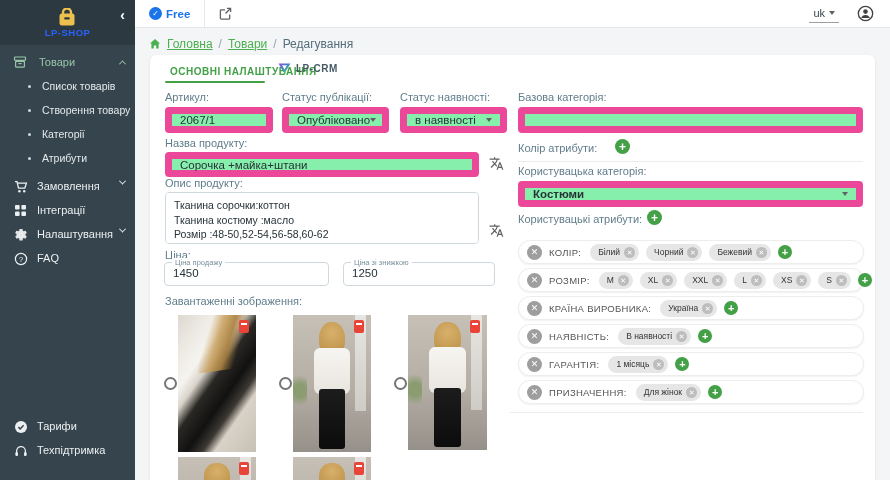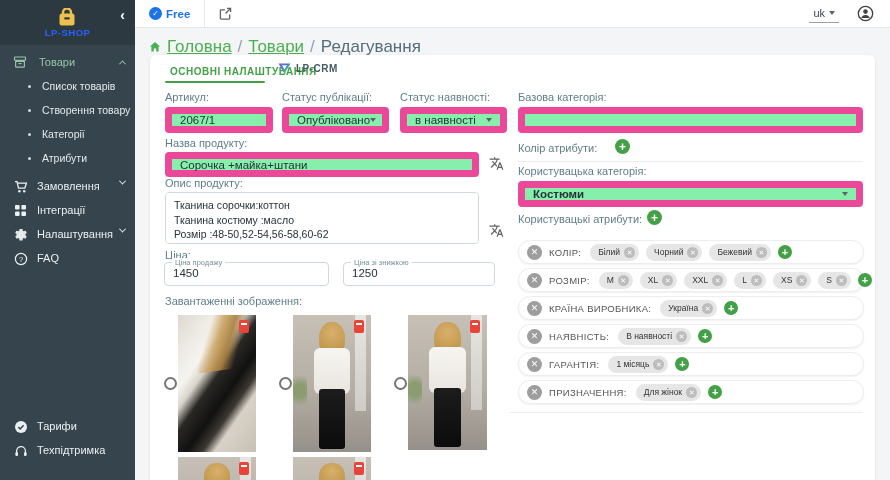--- a/index.html
+++ b/index.html
@@ -31,21 +31,21 @@
   .topbar { position:relative; height:28px; background:#fff; border-bottom:1px solid #e6e6e6; display:flex; align-items:center; }
   .free-badge { display:flex; align-items:center; gap:4px; margin-left:14px; cursor:pointer; }
   .seal { width:13px; height:13px; border-radius:50%; background:#1a73e8; color:#fff; font-size:8px; display:flex; align-items:center; justify-content:center; font-weight:bold; }
   .free-label { color:#1a73e8; font-weight:bold; font-size:11.5px; }
   .tb-sep { width:1px; height:28px; background:#e6e6e6; margin:0 14px; }
   .tb-right { margin-left:auto; display:flex; align-items:center; gap:18px; padding-right:16px; }
   .lang { display:flex; align-items:center; gap:4px; font-size:11px; color:#37474f; border-bottom:1px solid #9e9e9e; padding:2px 4px 3px; cursor:pointer; }
   .icon-btn { cursor:pointer; display:flex; align-items:center; }
 
   
-  .breadcrumb { display:flex; align-items:center; gap:6px; padding:9px 0 0 14px; font-size:17px; }
+  .breadcrumb { display:flex; align-items:center; gap:6px; padding:9px 0 0 14px; font-size:12px; }
   .bc-link { color:#4caf50; text-decoration:underline; cursor:pointer; }
   .bc-sep { color:#90a4ae; }
   .bc-current { color:#546e7a; }
 
   
   .card { position:absolute; left:15px; top:55px; width:725px; height:520px; background:#fff; border-radius:6px; box-shadow:0 1px 3px rgba(0,0,0,.1); }
   .tab { position:absolute; font-size:10px; font-weight:bold; letter-spacing:.5px; cursor:pointer; }
   .tab.active { color:#43a047; }
   .tab.idle { color:#455a64; display:flex; align-items:flex-end; gap:5px; }
   .tab-underline { position:absolute; height:2px; background:#43a047; border-radius:1px; }

